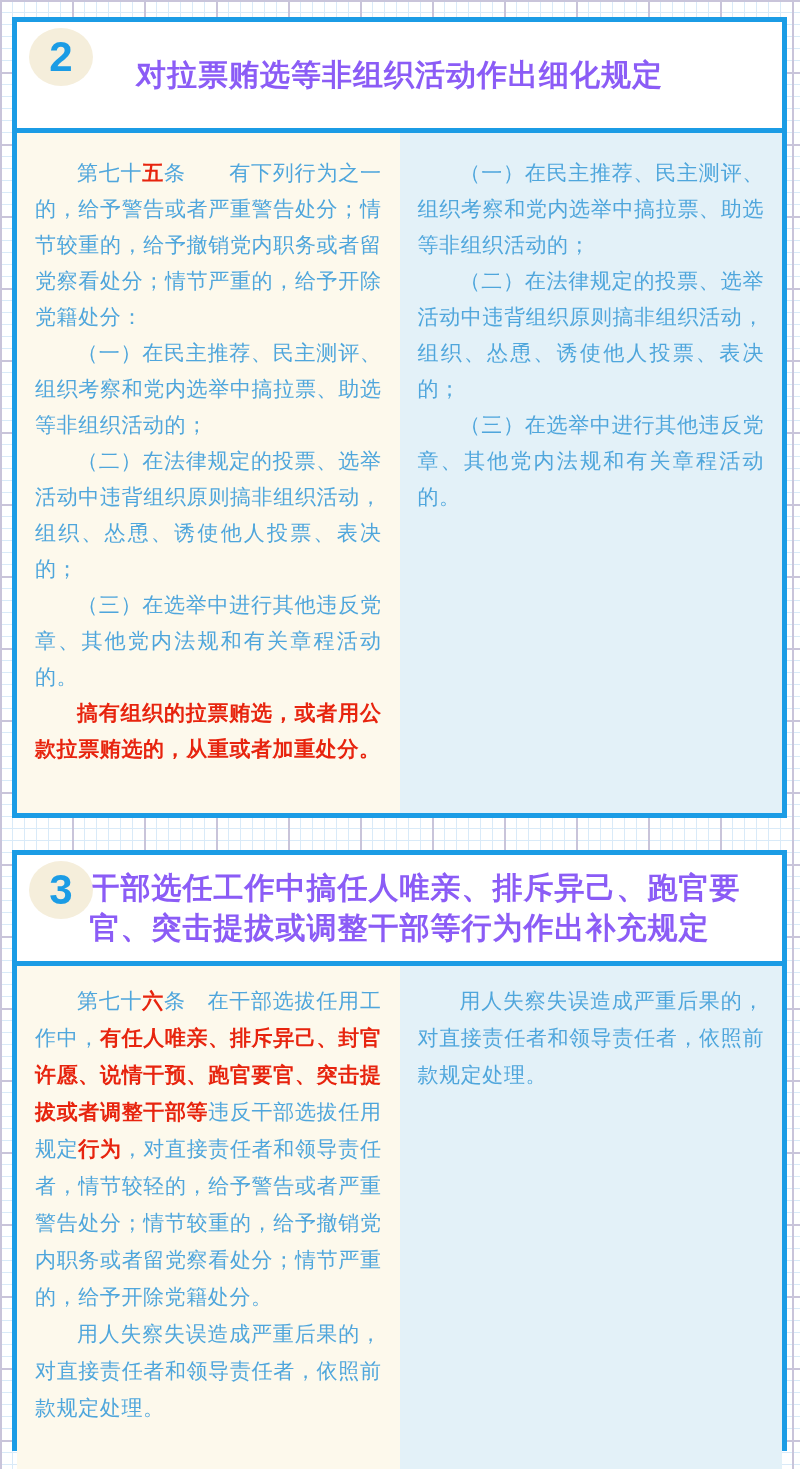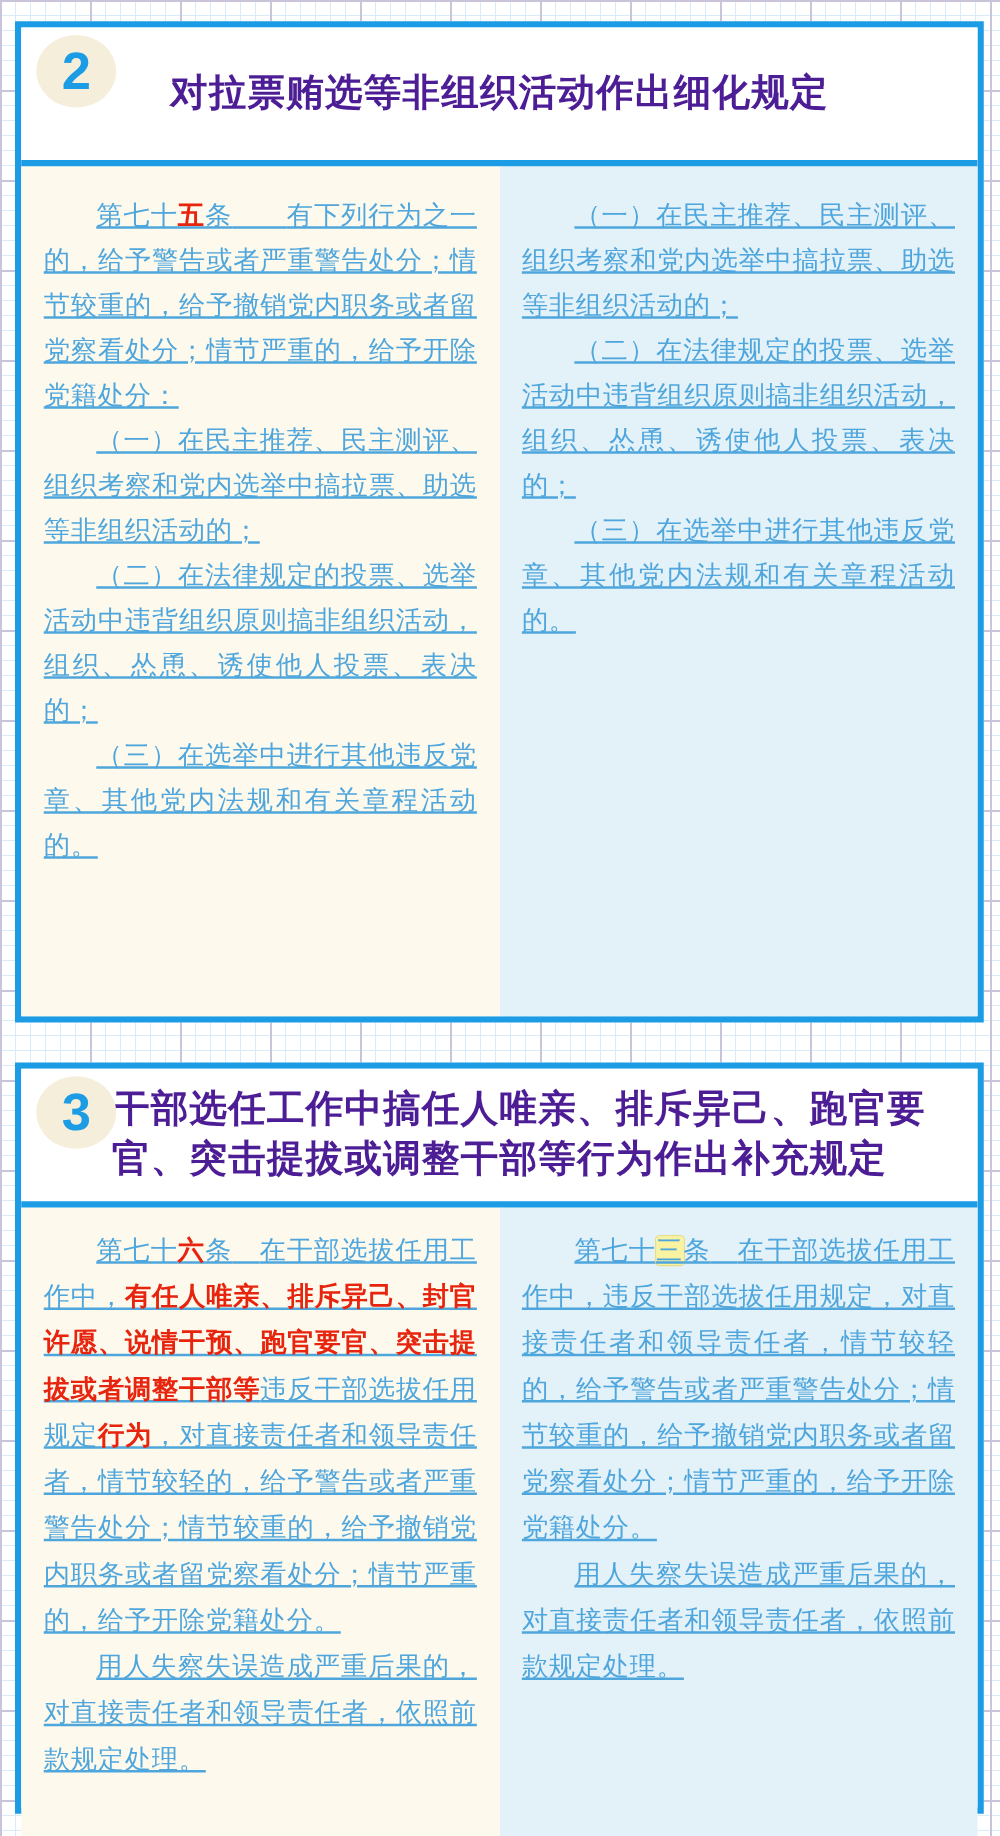--- a/index.html
+++ b/index.html
@@ -26,72 +26,72 @@
     display:flex;align-items:center;justify-content:center;
   }
   .badge{
     position:absolute;left:12px;top:6px;width:64px;height:58px;
     background:#f5eedb;border-radius:50%;
     display:flex;align-items:center;justify-content:center;
     color:#1b9ce5;font-size:42px;font-weight:bold;line-height:1;
   }
   .title{
     margin:0;max-width:692px;text-align:center;
-    color:#4c1d95;font-size:30px;font-weight:bold;
+    color:#8b5cf6;font-size:30px;font-weight:bold;
     line-height:40px;letter-spacing:1px;
   }
   .panel-body{display:flex;}
   .sec2 .panel-body{height:680px;}
   .sec3 .panel-body{height:612px;}
   .col{
     box-sizing:border-box;width:50%;overflow:hidden;
     font-size:21px;color:#4fa6dc;letter-spacing:0.6px;
   }
   .sec2 .col{line-height:36px;padding:22px 18px 0 18px;}
   .sec3 .col{line-height:37px;padding:16px 18px 0 18px;}
   .col.left{background:#fdf9ec;}
   .col.right{background:#e3f1f8;}
-  .col p{margin:0;text-indent:2em;text-align:justify;text-decoration:underline;}
+  .col p{margin:0;text-indent:2em;text-align:justify;}
   .col .red{color:#e7240e;font-weight:bold;}
   .col .hl{
     color:#4fa6dc;background:#f9f2a0;border-radius:3px;
     box-shadow:0 0 0 1px #e6dd85;
   }
 </style>
 </head>
 <body>
 
 <section class="panel sec2">
   <header class="panel-header">
     <div class="badge">2</div>
     <h1 class="title">对拉票贿选等非组织活动作出细化规定</h1>
   </header>
   <div class="panel-body">
     <div class="col left">
         <p><span>第七十</span><span class="red">五</span><span>条</span><span>　　</span><span>有下列行为之一的，给予警告或者严重警告处分；情节较重的，给予撤销党内职务或者留党察看处分；情节严重的，给予开除党籍处分：</span></p>
         <p><span>（一）在民主推荐、民主测评、组织考察和党内选举中搞拉票、助选等非组织活动的；</span></p>
         <p><span>（二）在法律规定的投票、选举活动中违背组织原则搞非组织活动，组织、怂恿、诱使他人投票、表决的；</span></p>
         <p><span>（三）在选举中进行其他违反党章、其他党内法规和有关章程活动的。</span></p>
+        <p><span class="red">搞有组织的拉票贿选，或者用公款拉票贿选的，从重或者加重处分。</span></p>
       </div>
     <div class="col right">
         <p><span>（一）在民主推荐、民主测评、组织考察和党内选举中搞拉票、助选等非组织活动的；</span></p>
         <p><span>（二）在法律规定的投票、选举活动中违背组织原则搞非组织活动，组织、怂恿、诱使他人投票、表决的；</span></p>
         <p><span>（三）在选举中进行其他违反党章、其他党内法规和有关章程活动的。</span></p>
       </div>
   </div>
 </section>
 
 <section class="panel sec3">
   <header class="panel-header">
     <div class="badge">3</div>
     <h1 class="title">对干部选任工作中搞任人唯亲、排斥异己、跑官要官、突击提拔或调整干部等行为作出补充规定</h1>
   </header>
   <div class="panel-body">
     <div class="col left">
         <p><span>第七十</span><span class="red">六</span><span>条</span><span>　</span><span>在干部选拔任用工作中，</span><span class="red">有任人唯亲、排斥异己、封官许愿、说情干预、跑官要官、突击提拔或者调整干部等</span><span>违反干部选拔任用规定</span><span class="red">行为</span><span>，对直接责任者和领导责任者，情节较轻的，给予警告或者严重警告处分；情节较重的，给予撤销党内职务或者留党察看处分；情节严重的，给予开除党籍处分。</span></p>
         <p><span>用人失察失误造成严重后果的，对直接责任者和领导责任者，依照前款规定处理。</span></p>
       </div>
     <div class="col right">
-        <p><span>第七十</span><span class="hl">三</span><span>条</span><span>　</span><span>在干部选拔任用工作中，违反干部选拔任用规定，对直接责任者和领导责任者，情节较轻的，给予警告或者严重警告处分；情节较重的，给予撤销党内职务或者留党察看处分；情节严重的，给予开除党籍处分。</span></p>
         <p><span>用人失察失误造成严重后果的，对直接责任者和领导责任者，依照前款规定处理。</span></p>
       </div>
   </div>
 </section>
 
 </body></html>

